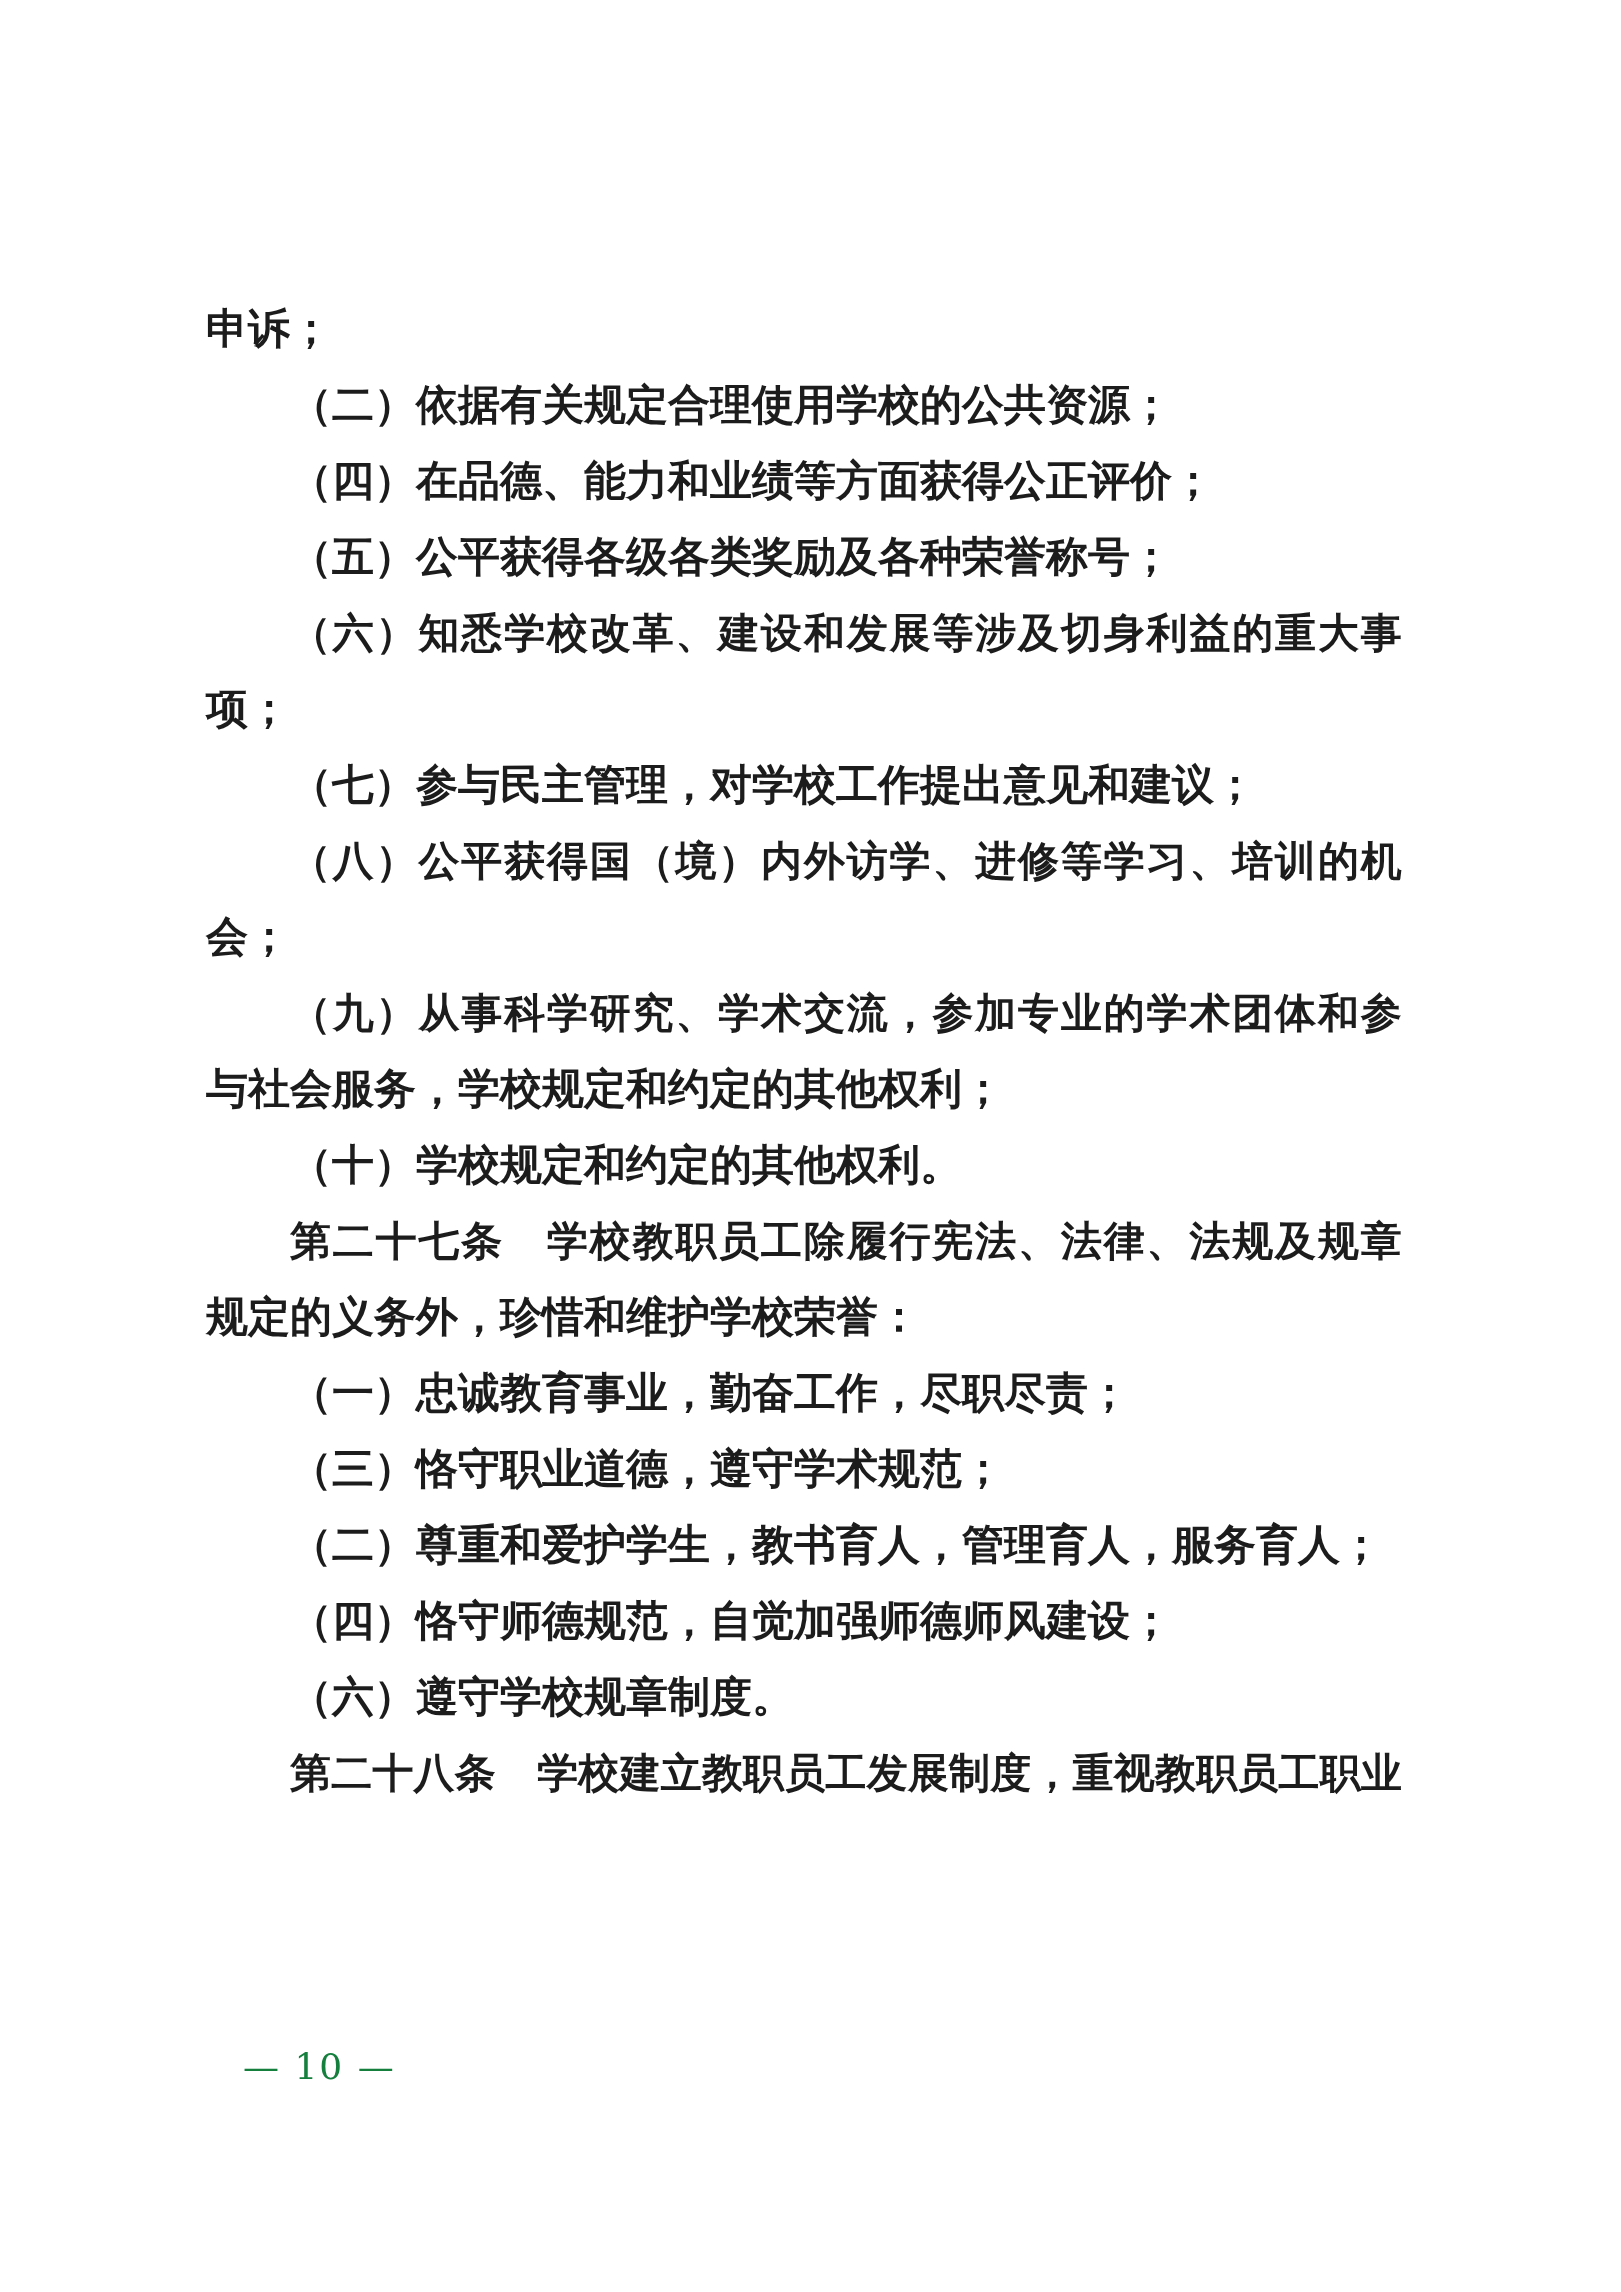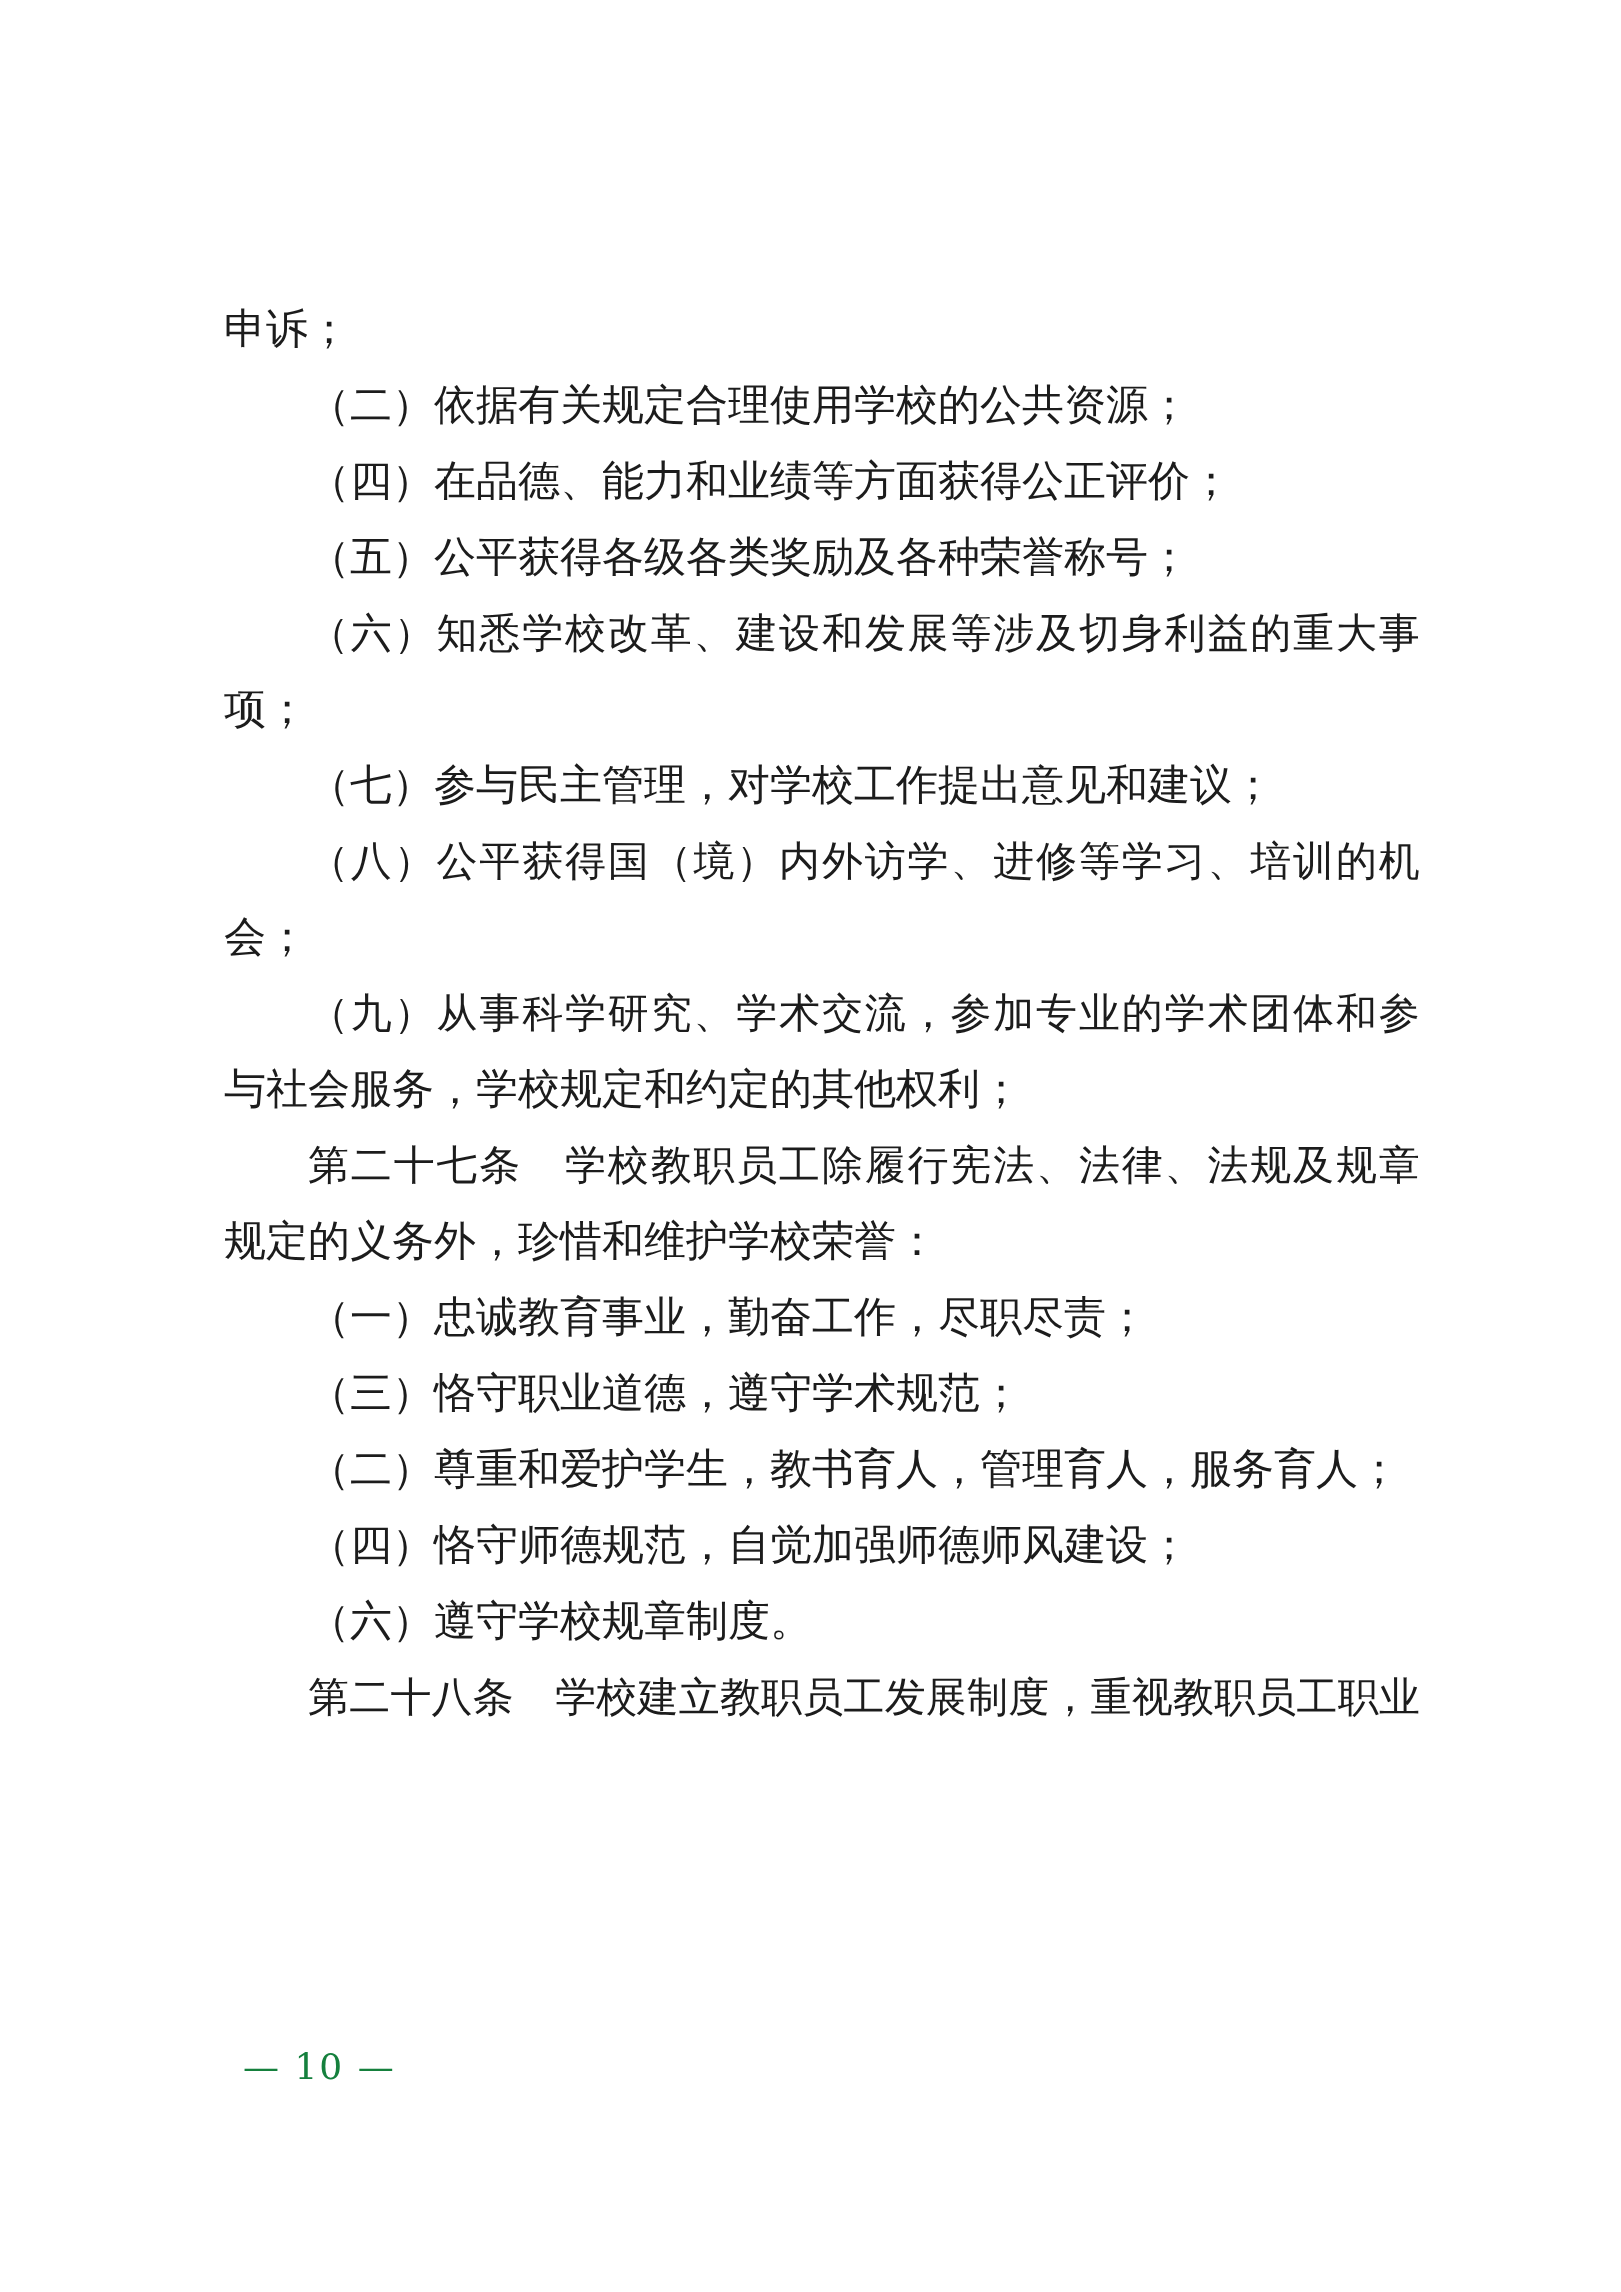--- a/index.html
+++ b/index.html
@@ -7,23 +7,24 @@
     position: relative;
     width: 1621px;
     height: 2293px;
     background: #ffffff;
     font-family: "DejaVu Serif", serif;
     color: #1c1c1c;
     overflow: hidden;
   }
   .content {
     position: absolute;
-    left: 224px;
+    left: 206px;
     top: 291px;
     width: 1196px;
+    font-weight: bold;
   }
   .line {
     height: 76px;
     line-height: 76px;
     font-size: 42px;
     white-space: nowrap;
     letter-spacing: 0;
   }
   .indent { padding-left: 84px; }
   .justify {
@@ -135,20 +136,21 @@
         <span>业</span>
         <span>的</span>
         <span>学</span>
         <span>术</span>
         <span>团</span>
         <span>体</span>
         <span>和</span>
         <span>参</span>
       </div>
     <div class="line">与社会服务，学校规定和约定的其他权利；</div>
+    <div class="line indent">（十）学校规定和约定的其他权利。</div>
     <div class="line indent justify">
         <span>第</span>
         <span>二</span>
         <span>十</span>
         <span>七</span>
         <span>条</span>
         <span>　</span>
         <span>学</span>
         <span>校</span>
         <span>教</span>

